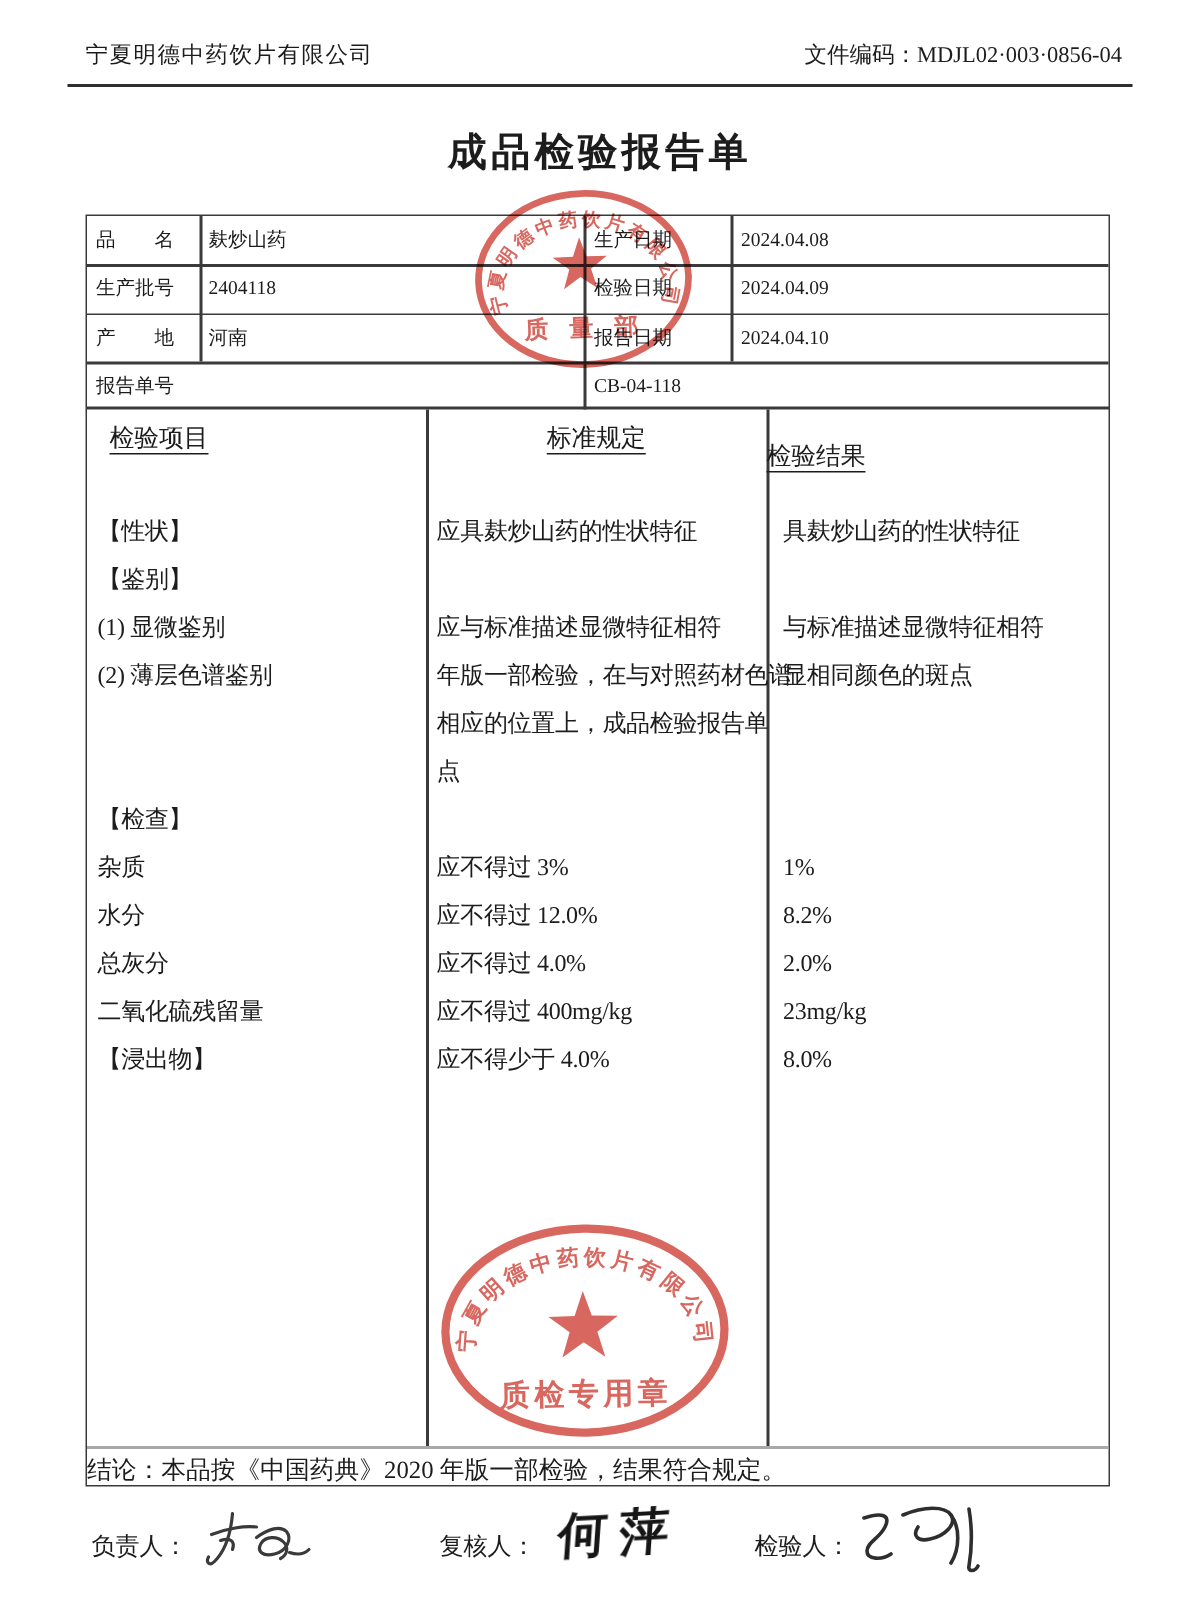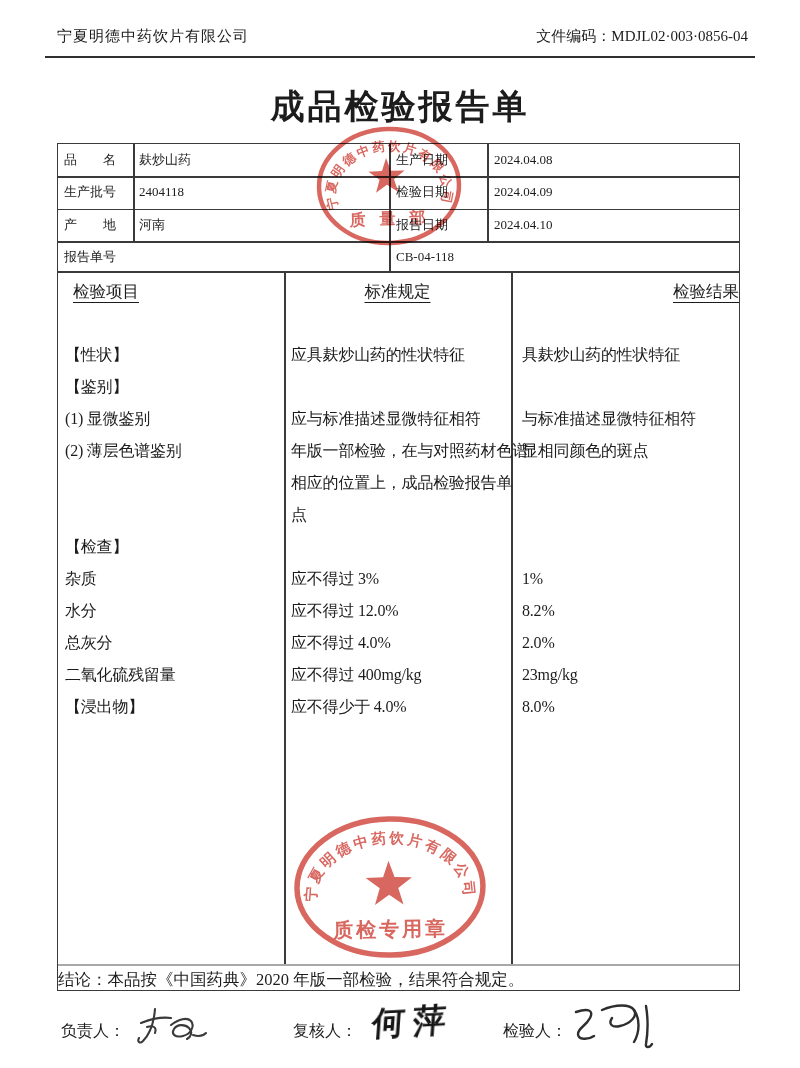--- a/index.html
+++ b/index.html
@@ -4,41 +4,41 @@
 <style>
   html,body{margin:0;padding:0;background:#fff;}
   .page{position:relative;width:800px;height:1068px;background:#ffffff;overflow:hidden;
         font-family:"Liberation Serif","DejaVu Serif",serif;color:#1c1c1c;}
 
   
   .hdr-company{position:absolute;left:57px;top:27px;font-size:15px;letter-spacing:1px;white-space:nowrap;}
   .hdr-code{position:absolute;right:52px;top:27px;font-size:15px;white-space:nowrap;}
   .hdr-rule{position:absolute;left:45px;right:45px;top:56px;height:2px;background:#2f2f2f;}
 
-  .title{position:absolute;left:0;right:0;top:84px;text-align:center;font-size:34px;font-weight:700;
+  .title{position:absolute;left:0;right:0;top:84px;text-align:center;font-size:26px;font-weight:700;
          letter-spacing:3px;white-space:nowrap;}
 
   
   .info-table{position:absolute;left:57px;top:143px;width:683px;height:129px;border:1.5px solid #3a3a3a;box-sizing:border-box;}
   .info-table .vline,.main-table .vline{position:absolute;width:1.5px;background:#3a3a3a;}
   .info-table .hline{position:absolute;left:0;right:0;height:1.5px;background:#3a3a3a;}
   .icell{position:absolute;height:32px;display:flex;align-items:center;font-size:13px;white-space:nowrap;}
   .ir0{top:0px}.ir1{top:32px}.ir2{top:65px}.ir3{top:97px}
   .il1{left:6px}.iv1{left:81px}.il2{left:338px}.iv2{left:436px}
 
   
   .main-table{position:absolute;left:57px;top:272px;width:683px;height:719px;border:1.5px solid #3a3a3a;box-sizing:border-box;}
   .main-table .v1{left:226px;top:0;height:691px;}
   .main-table .v2{left:453px;top:0;height:691px;}
   .concl-line{position:absolute;left:0;right:0;top:691px;height:2px;background:#a8a8a8;}
   .th{position:absolute;top:7px;height:24px;line-height:24px;font-size:16.5px;
       text-decoration:underline;text-underline-offset:5px;white-space:nowrap;}
   .th1{left:7px;margin-left:8px;}
   .th2{left:226px;width:227px;text-align:center;}
-  .th3{left:453px;width:228px;text-align:right;}
+  .th3{left:453px;width:228px;text-align:left;margin-top:12px;}
   .ln{position:absolute;height:24px;line-height:24px;font-size:16px;white-space:nowrap;letter-spacing:-0.2px;}
   .c1{left:7px}.c2{left:233px}.c3{left:464px}
   .r0{top:70px}.r1{top:102px}.r2{top:134px}.r3{top:166px}.r4{top:198px}.r5{top:230px}
   .r6{top:262px}.r7{top:294px}.r8{top:326px}.r9{top:358px}.r10{top:390px}.r11{top:422px}
   .conclusion{position:absolute;left:0;top:694px;height:25px;line-height:25px;font-size:16.5px;white-space:nowrap;}
 
   
   .sig-label{position:absolute;font-size:16px;white-space:nowrap;}
   .sig-svg{position:absolute;}
   .sig-text{position:absolute;font-size:33px;font-weight:700;letter-spacing:8px;color:#161616;

